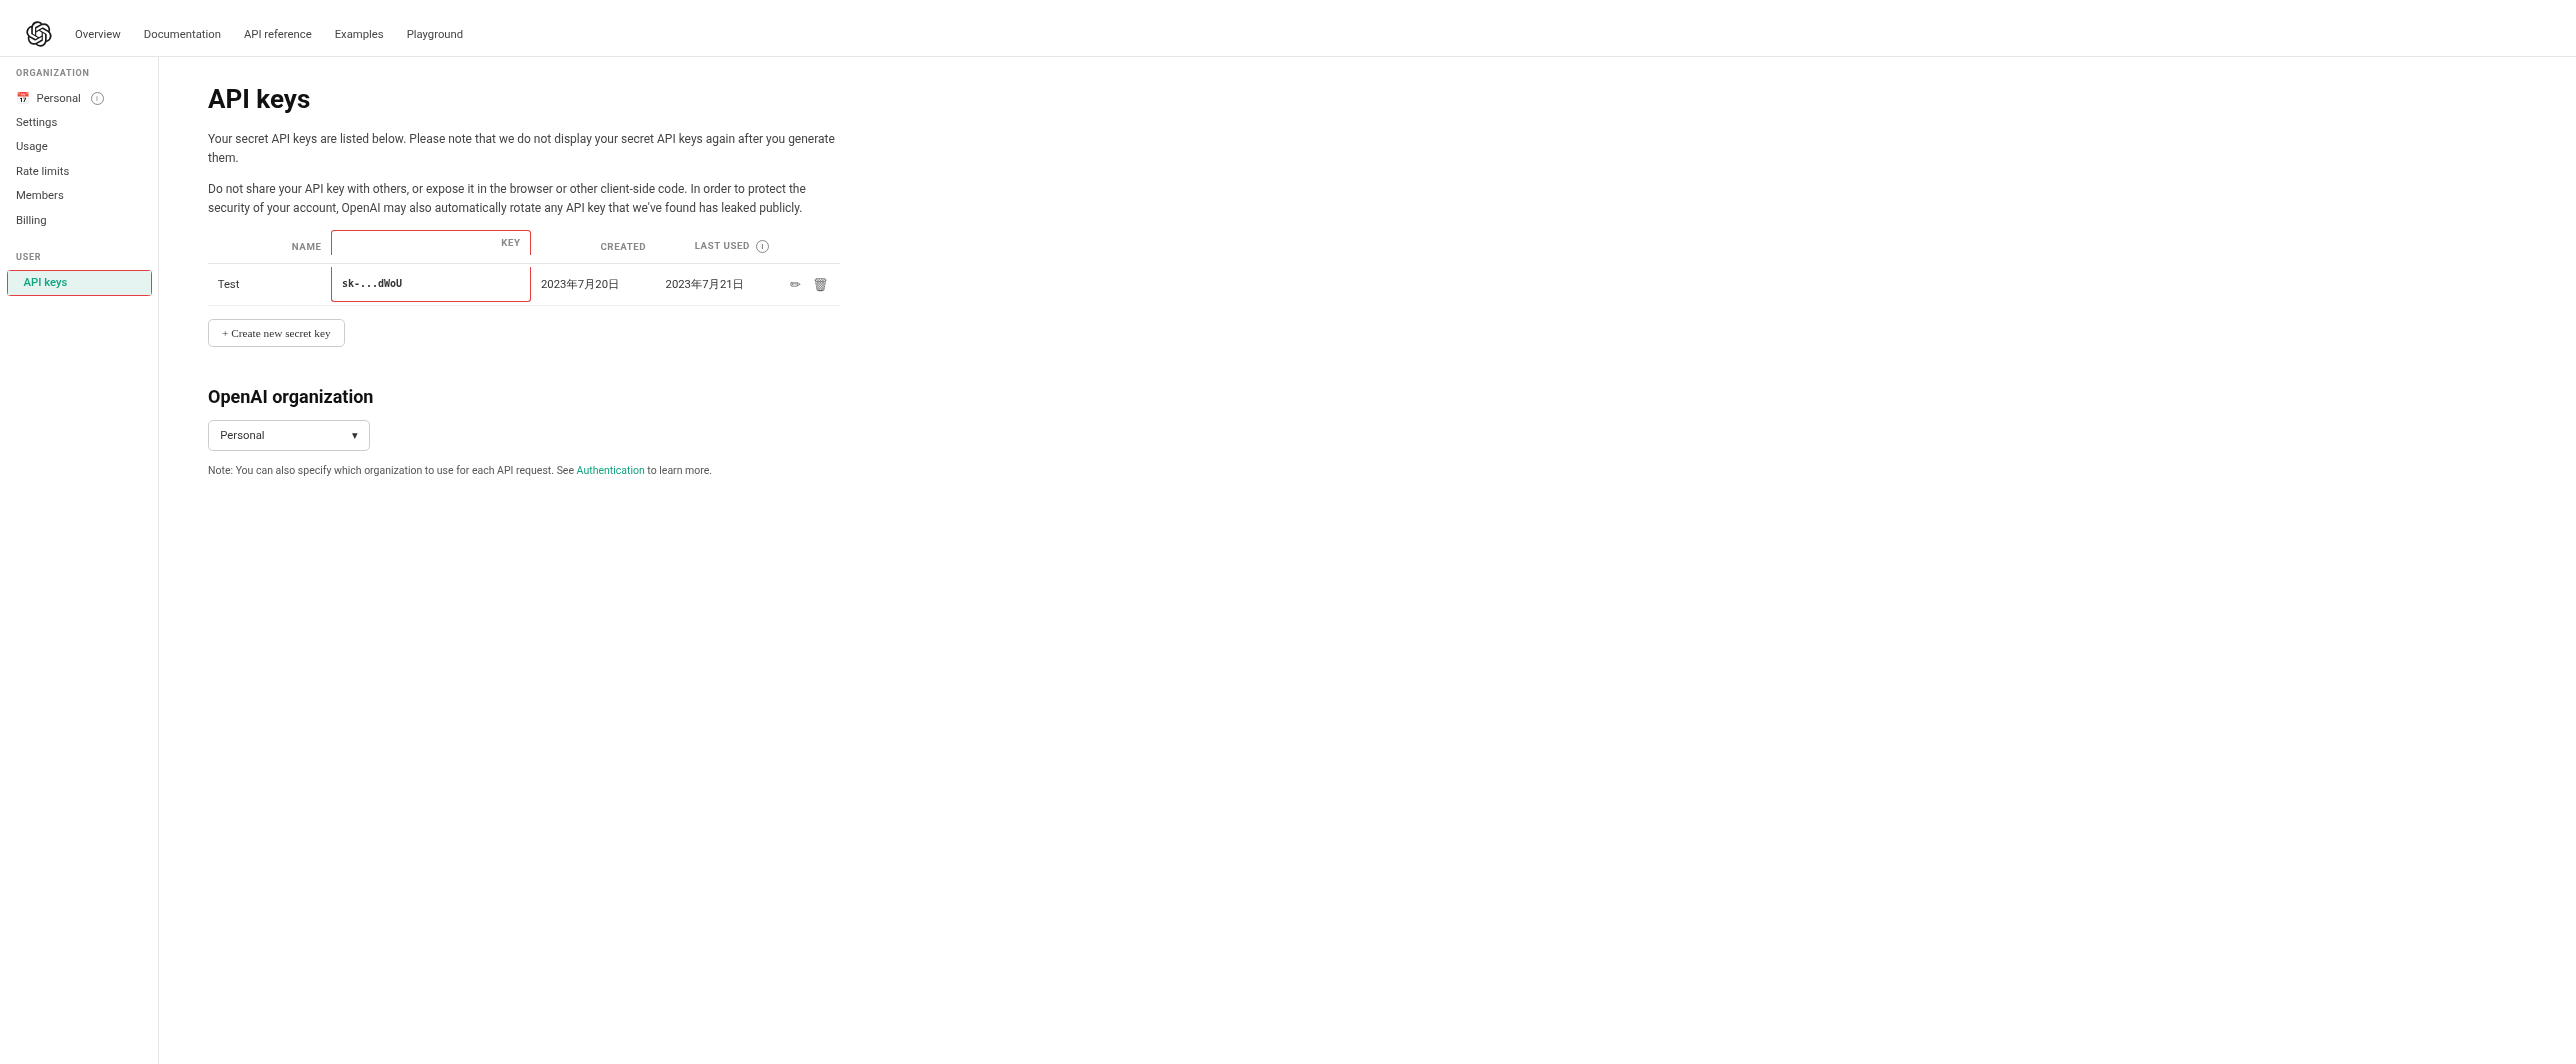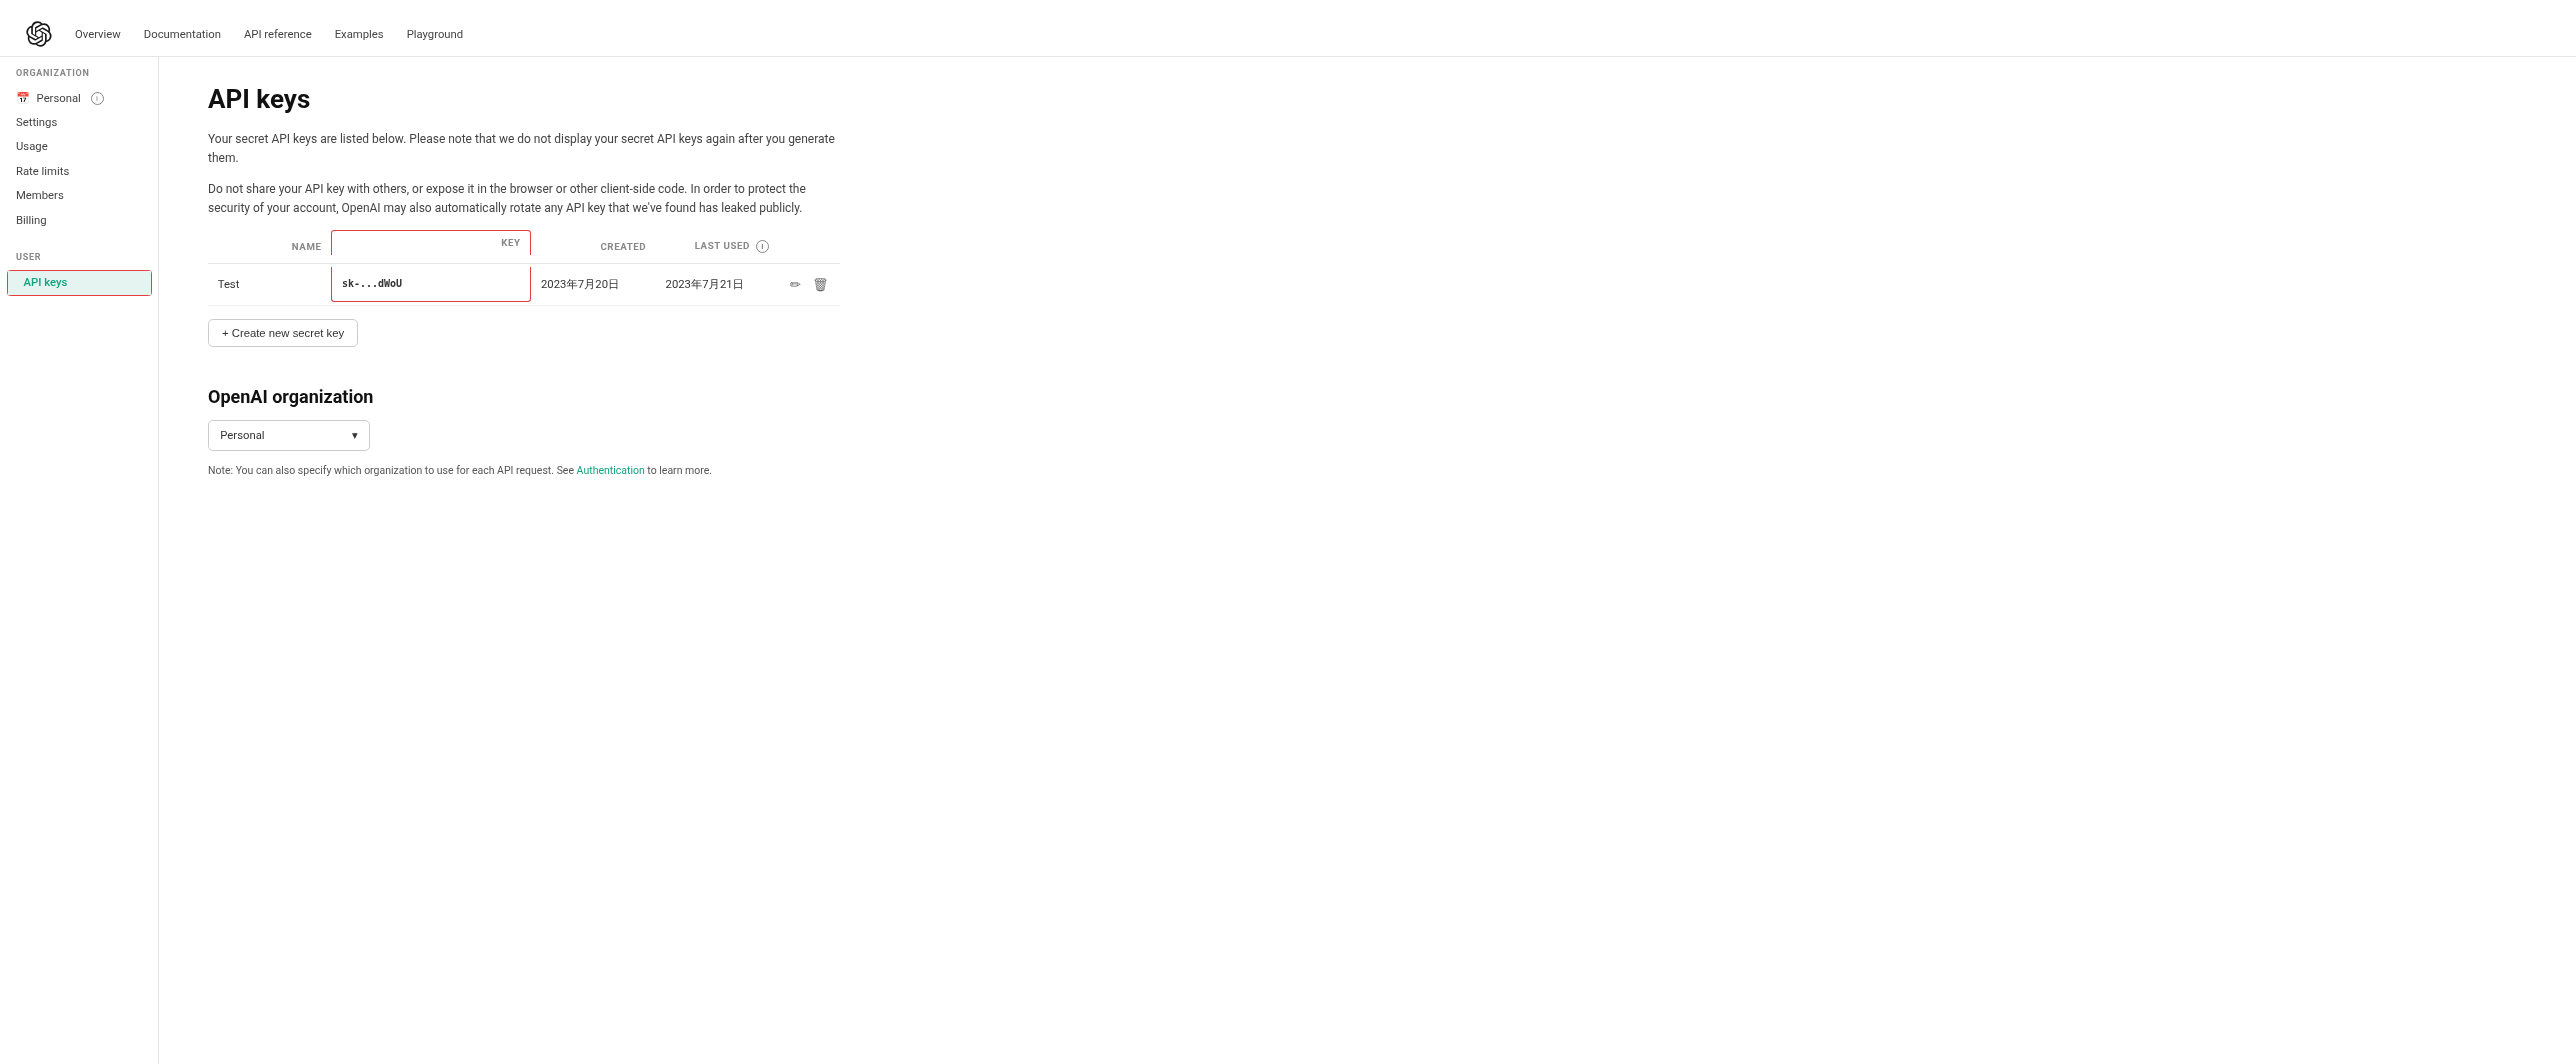--- a/index.html
+++ b/index.html
@@ -168,20 +168,21 @@
       align-items: center;
       gap: 4.9px;
       padding: 7.3px 13px;
       border: 0.8px solid #ccc;
       border-radius: 4.9px;
       background: #fff;
       font-size: 11.3px;
       color: #333;
       cursor: pointer;
       margin-bottom: 39px;
+      font-family: Liberation Serif, serif;
     }
 
     
     .section-title {
       font-size: 18px;
       font-weight: 700;
       margin-bottom: 13px;
       color: #111;
     }
 

